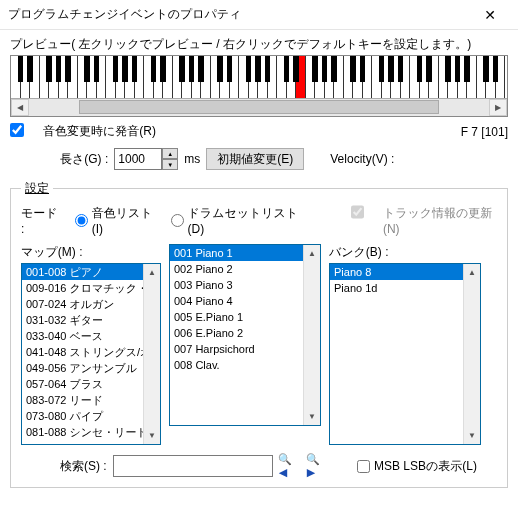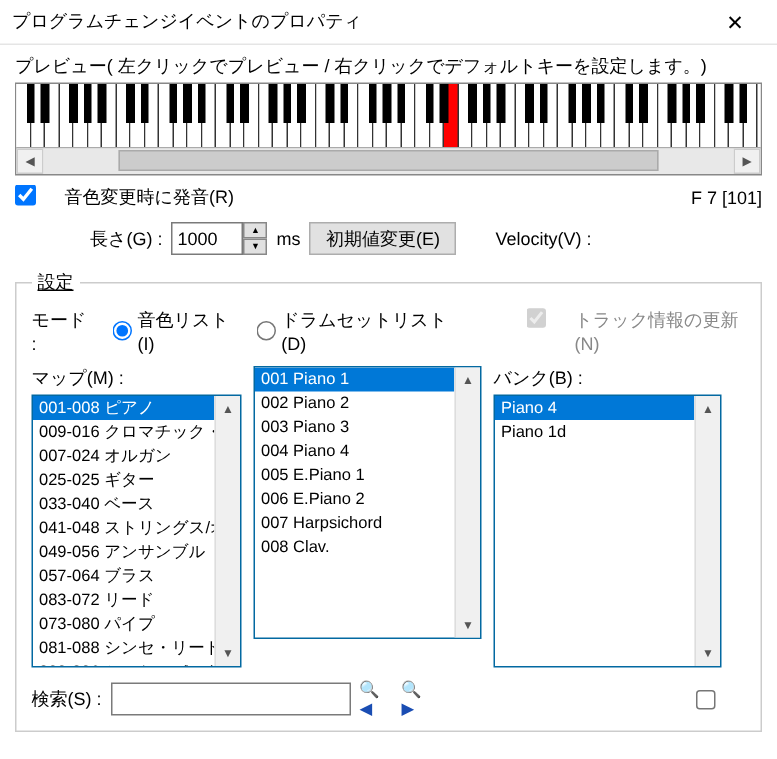--- a/index.html
+++ b/index.html
@@ -39,21 +39,21 @@
 .listcol.c2 { width: 152px; }
 .listcol.c3 { width: 152px; }
 .listlabel { margin-bottom: 2px; }
 .listbox { border: 1px solid #0369a1; height: 182px; overflow: hidden; display: flex; }
 .listcontent { flex: 1; overflow: hidden; }
 .listitem { padding: 1px 4px; white-space: nowrap; overflow: hidden; line-height: 14px; font-size: 11px; }
 .listitem.sel { background: #0078d7; color: #fff; }
 .listsb { width: 17px; background: #f0f0f0; border-left: 1px solid #ddd; display: flex; flex-direction: column; }
 .listsb .arr { height: 17px; display: flex; align-items: center; justify-content: center; font-size: 8px; color: #555; background: #f0f0f0; }
 .listsb .trk { flex: 1; background: #f0f0f0; }
-.search-row { display: flex; align-items: center; gap: 6px; margin-top: 10px; }
+.search-row { display: flex; align-items: center; gap: 6px; margin-top: 10px; margin-left: 39px; }
 .search-row input[type=text] { width: 160px; height: 22px; border: 1px solid #7a7a7a; padding: 1px 3px; font-family: inherit; }
 .sbtn { width: 22px; height: 20px; display: flex; align-items: center; justify-content: center; color: #1a4db3; font-size: 11px; cursor: pointer; }
 .msb-chk { display: flex; align-items: center; gap: 4px; margin-left: auto; margin-right: 20px; }
 </style>
 </head>
 <body>
 
 <div class="titlebar">
   <span class="title">プログラムチェンジイベントのプロパティ</span>
   <div class="close">✕</div>
@@ -205,21 +205,21 @@
     </div>
 
     <div class="lists">
       <div class="listcol c1">
         <div class="listlabel">マップ(M) :</div>
         <div class="listbox">
           <div class="listcontent" id="list-map">
               <div class="listitem sel">001-008 ピアノ</div>
               <div class="listitem">009-016 クロマチック・パーカッ</div>
               <div class="listitem">007-024 オルガン</div>
-              <div class="listitem">025-025 ギター</div>
+              <div class="listitem">031-032 ギター</div>
               <div class="listitem">033-040 ベース</div>
               <div class="listitem">041-048 ストリングス/オーケス</div>
               <div class="listitem">049-056 アンサンブル</div>
               <div class="listitem">057-064 ブラス</div>
               <div class="listitem">083-072 リード</div>
               <div class="listitem">073-080 パイプ</div>
               <div class="listitem">081-088 シンセ・リード</div>
               <div class="listitem">089-096 シンセ・パッドなど</div>
               <div class="listitem">097-104 シンセ SFX</div>
               <div class="listitem">105-112 エスニックなど</div>
@@ -247,35 +247,36 @@
             <div class="arr">▲</div>
               <div class="trk"></div>
               <div class="arr">▼</div>
           </div>
         </div>
       </div>
       <div class="listcol c3">
         <div class="listlabel">バンク(B) :</div>
         <div class="listbox">
           <div class="listcontent" id="list-bank">
-              <div class="listitem sel">Piano 4</div>
+              <div class="listitem sel">Piano 8</div>
               <div class="listitem">Piano 1d</div>
             </div>
           <div class="listsb">
             <div class="arr">▲</div>
               <div class="trk"></div>
               <div class="arr">▼</div>
           </div>
         </div>
       </div>
     </div>
 
     <div class="search-row">
       <span>検索(S) :</span>
       <input type="text" value="" style="">
       <div class="sbtn">🔍◀</div>
       <div class="sbtn">🔍▶</div>
       <label class="msb-chk">
         <input type="checkbox" style="">
+        <span>MSB LSBの表示(L)</span>
       </label>
     </div>
   </fieldset>
 </div>
 
 </body></html>

